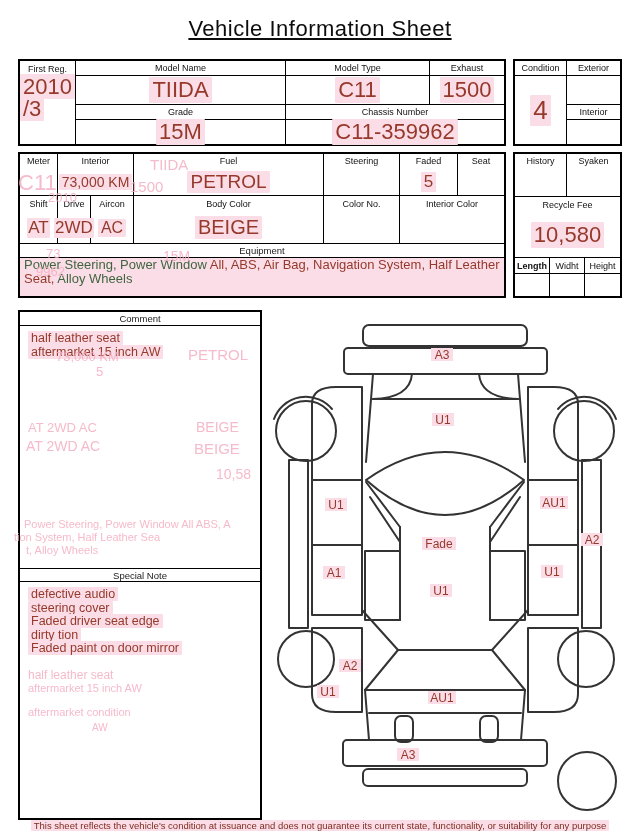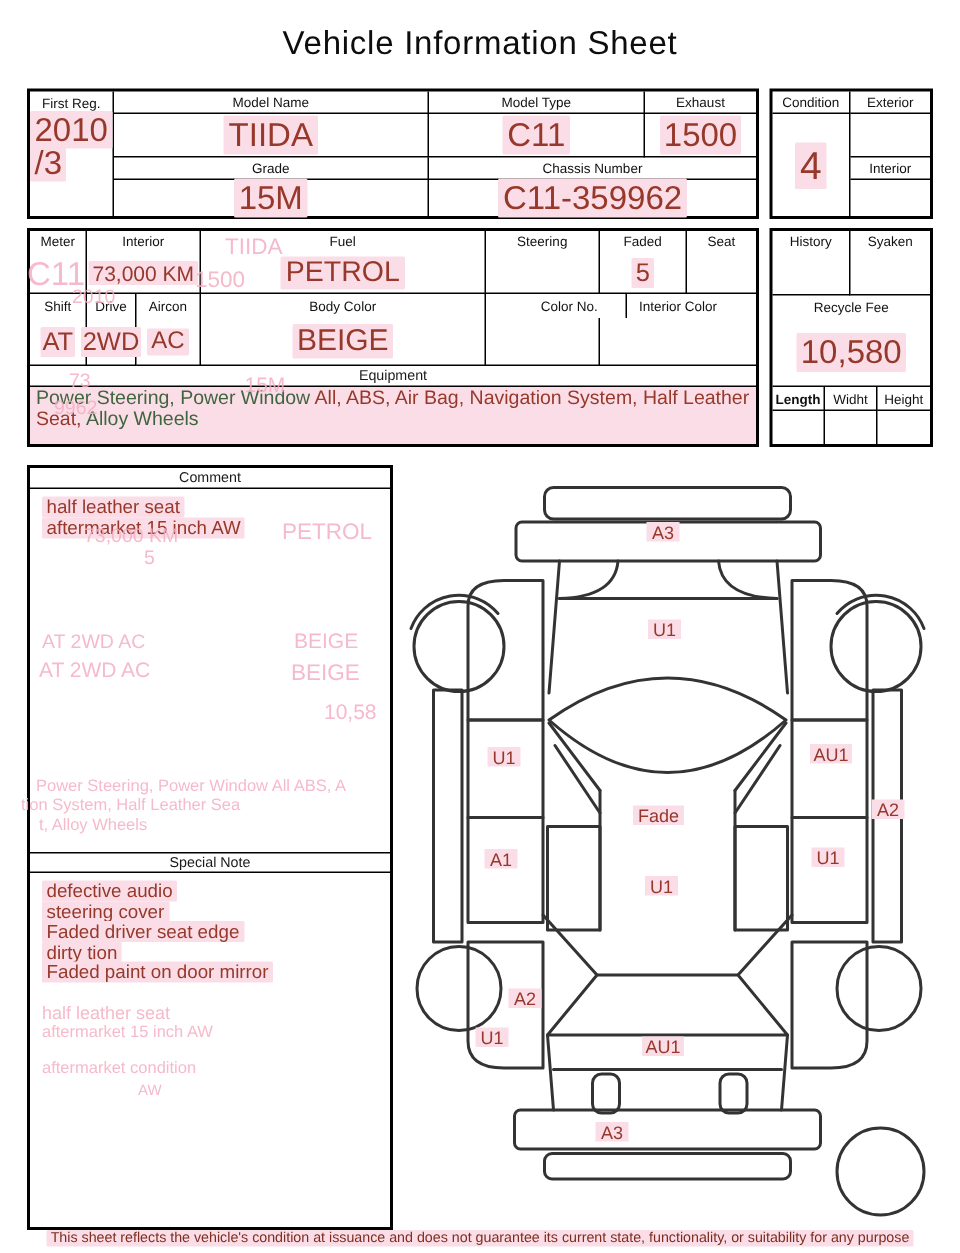--- a/index.html
+++ b/index.html
@@ -7,21 +7,21 @@
         font-family:"Liberation Sans",sans-serif;color:#1a1a1a;overflow:hidden;}
   .abs{position:absolute;box-sizing:border-box;}
   .box{position:absolute;box-sizing:border-box;border:2px solid #000;}
   .cell{position:absolute;box-sizing:border-box;display:flex;align-items:center;justify-content:center;}
   .hdr{font-size:9px;color:#111;}
   .val{color:var(--c-value);white-space:nowrap;}
   .hl{background:var(--c-highlight);padding:0 3px;border-radius:1px;}
   .br{border-right:1px solid #000;}
   .bb{border-bottom:1px solid #000;}
   .bt{border-top:1px solid #000;}
-  #title{left:0;top:16px;width:640px;text-align:center;font-size:22px;color:#0d0d0d;letter-spacing:.5px;}
+  #title{left:0;top:16px;width:640px;text-align:center;font-size:22px;color:#0d0d0d;letter-spacing:.5px;text-decoration:underline;}
   .bigval{font-size:22px;}
   .ghost{position:absolute;color:var(--c-ghost);opacity:.85;white-space:nowrap;pointer-events:none;}
   .noteline{font-size:12.5px;line-height:13.5px;color:var(--c-value);}
   .eq-r{color:var(--c-value);}
   .eq-g{color:var(--c-green);}
   #equip-text{font-size:13px;line-height:14px;padding:0 4px;background:var(--c-highlight);}
   #footer{left:0;top:820px;width:640px;text-align:center;font-size:9.5px;color:var(--c-footer);}
   svg text{font-family:"Liberation Sans",sans-serif;font-size:12px;fill:var(--c-value);text-anchor:middle;}
   .car-line{fill:none;stroke:var(--c-line);stroke-width:2;stroke-linejoin:round;stroke-linecap:round;}
 </style>
@@ -89,21 +89,21 @@
     <div class="cell br bb" style="left:304px;top:14px;width:76px;height:28px;"></div>
     <div class="cell br bb" style="left:380px;top:14px;width:58px;height:28px;">
         <span class="val hl" style="font-size:17px;">5</span>
       </div>
     <div class="cell bb" style="left:438px;top:14px;width:46px;height:28px;"></div>
 
     <div class="cell hdr br" style="left:0;top:42px;width:38px;height:16px;">Shift</div>
     <div class="cell hdr br" style="left:38px;top:42px;width:33px;height:16px;">Drive</div>
     <div class="cell hdr br" style="left:71px;top:42px;width:43px;height:16px;">Aircon</div>
     <div class="cell hdr br" style="left:114px;top:42px;width:190px;height:16px;">Body Color</div>
-    <div class="cell hdr br" style="left:322px;top:42px;width:76px;height:16px;">Color No.</div>
+    <div class="cell hdr br" style="left:304px;top:42px;width:76px;height:16px;">Color No.</div>
     <div class="cell hdr" style="left:380px;top:42px;width:104px;height:16px;">Interior Color</div>
 
     <div class="cell br bb" style="left:0;top:58px;width:38px;height:32px;">
         <span class="val hl" style="font-size:17px;padding:0 1px;">AT</span>
       </div>
     <div class="cell br bb" style="left:38px;top:58px;width:33px;height:32px;">
         <span class="val hl" style="font-size:17px;padding:0 1px;">2WD</span>
       </div>
     <div class="cell br bb" style="left:71px;top:58px;width:43px;height:32px;">
         <span class="val hl" style="font-size:16px;">AC</span>

